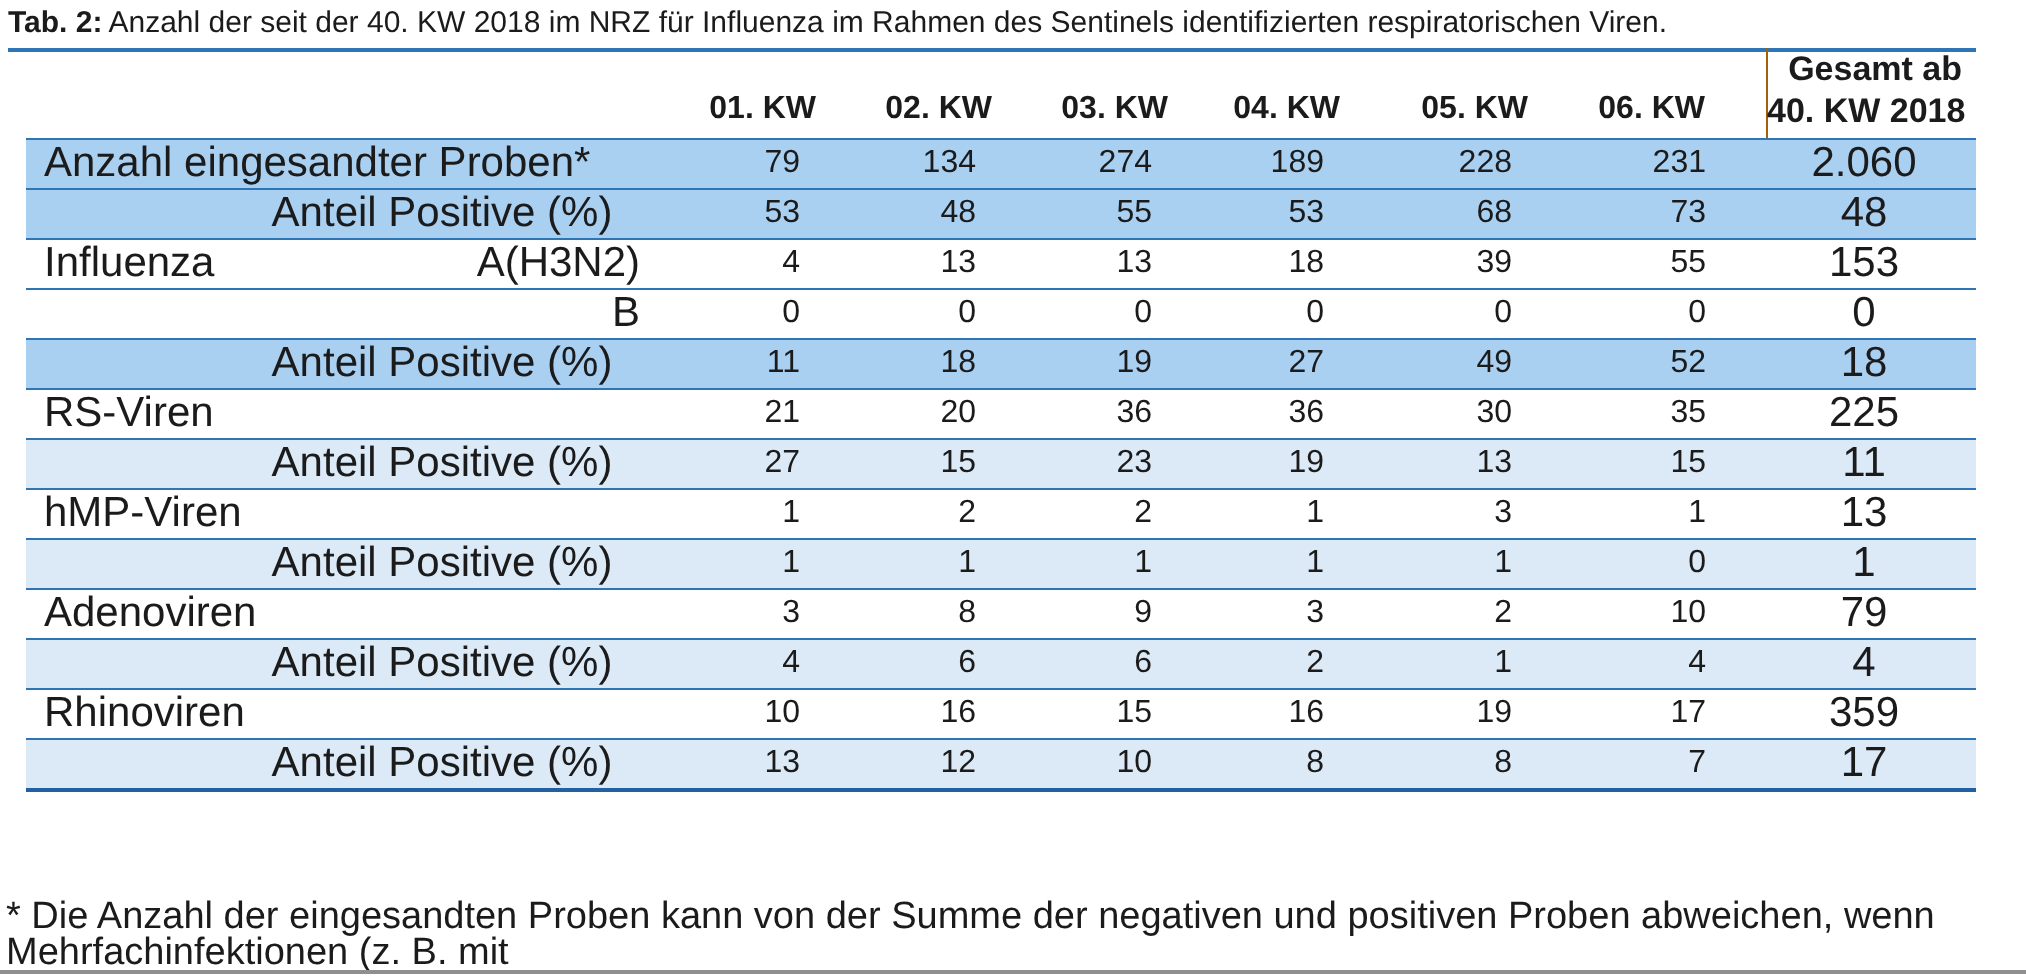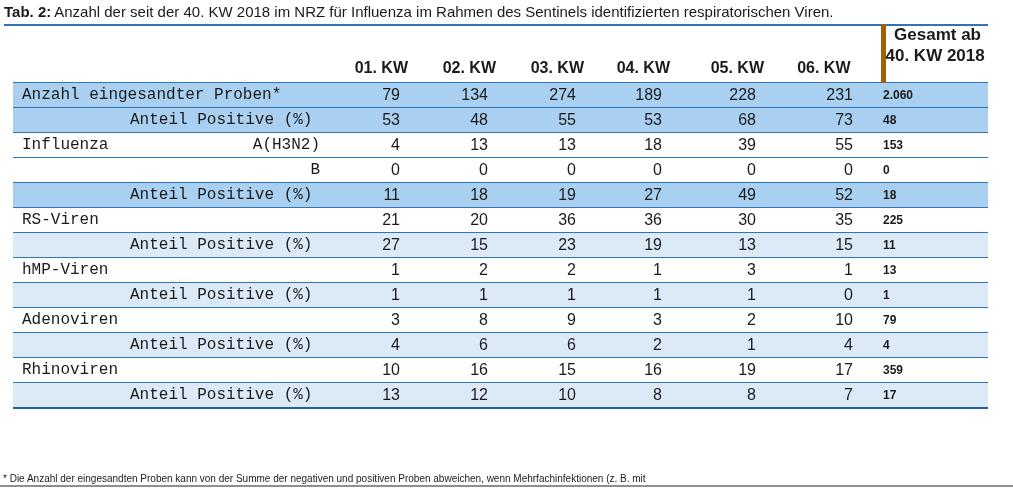--- a/index.html
+++ b/index.html
@@ -39,59 +39,58 @@
     font-weight: bold;
     font-size: 16px;
     vertical-align: bottom;
     padding-bottom: 5px;
     text-align: right;
     border-bottom: 1px solid #2e75b5;
     white-space: nowrap;
   }
   .tbl thead th.kw-last { padding-right: 30px; }
   .tbl thead th.total-th {
-    border-left: 5px solid #a16207;
+    border-left: 1px solid #a16207;
     font-size: 17px;
     vertical-align: middle;
-    padding-bottom: 16px;
+    padding-bottom: 2px;
     padding-right: 7px;
     line-height: 21px;
   }
 
   
   .tbl tbody tr { height: 25px; }
   .tbl tbody td {
     height: 24px;
     border-bottom: 1px solid #2e75b5;
     vertical-align: middle;
     white-space: nowrap;
     overflow: hidden;
   }
   .tbl tbody tr:last-child td { border-bottom: 2px solid #2161a2; }
 
   .band-med  td { background: #a9cff1; }
   .band-light td { background: #dceaf8; }
 
-  td.lbl       { font-size: 16px; font-family: Liberation Mono, monospace; }
+  td.lbl       { font-size: 21px; }
   td.lbl-main  { padding-left: 9px; text-align: left; }
   td.lbl-group { padding-left: 9px; text-align: left; }
   td.lbl-sub   { padding-left: 3px; text-align: right; }
-  td.lbl-right { text-align: left; padding-right: 8px; }
+  td.lbl-right { text-align: center; padding-right: 8px; }
 
   td.num   { text-align: right; padding-right: 8px; font-size: 16px; }
   td.num-last { padding-right: 30px; }
-  td.total { text-align: left; padding-right: 7px; font-weight: bold; font-size: 12px; }
+  td.total { text-align: center; padding-right: 7px; font-weight: normal; font-size: 21px; }
 
   .footnote {
     position: absolute;
     left: 3px; top: 450px;
     width: 1004px;
-    font-size: 10px;
+    font-size: 19px;
     line-height: 17.5px;
-    margin-top: 20px;
   }
   .footnote .fn-line2 { padding-left: 12px; }
 
   .bottom-rule {
     position: absolute;
     left: 0; top: 485px;
     width: 1013px; height: 2px;
     background: #8f8f8f;
   }
 </style>

